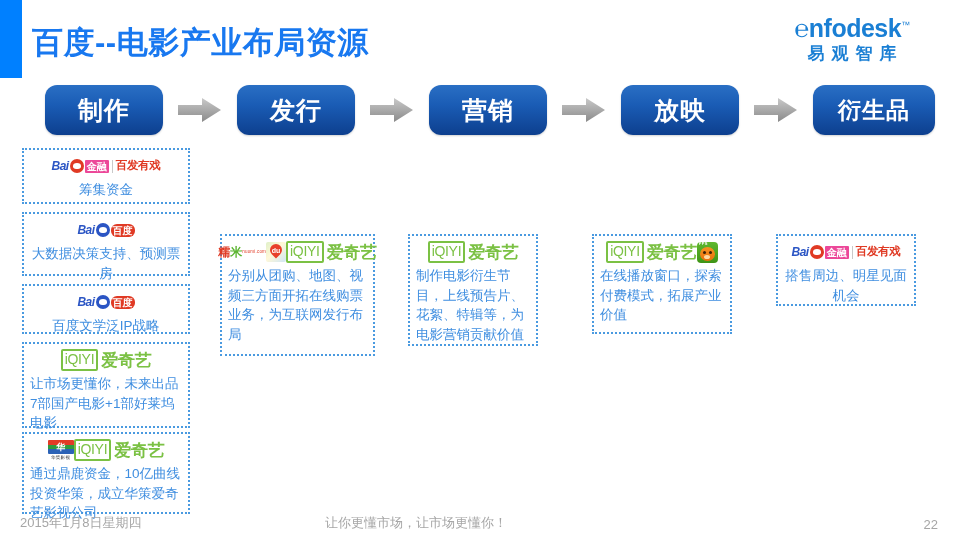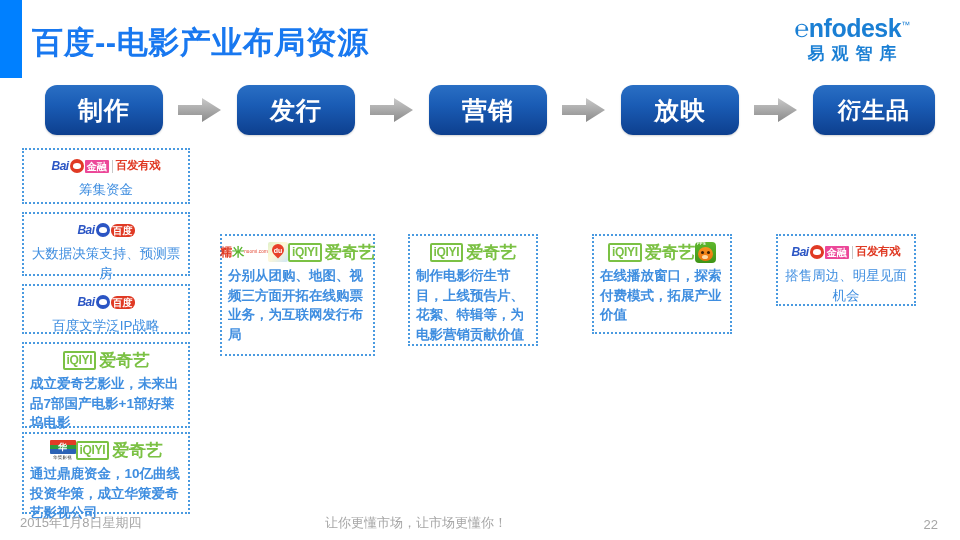--- a/index.html
+++ b/index.html
@@ -65,21 +65,21 @@
     text-align:center;
   }
   .card .logos{
     display:flex;align-items:center;justify-content:center;
     height:22px;margin-bottom:3px;
   }
   .card .body{
     color:#3f8ee0;font-size:13.5px;line-height:1.45;
     text-align:center;
   }
-  .card .body.lead{text-align:left;font-weight:bold;}
+  .card .body.lead{text-align:left;}
 
   
   .lg{display:inline-flex;align-items:center;height:17px;line-height:1;flex:0 0 auto;}
 
   
   .lg-baidu .bai{color:#2b55c4;font-size:12px;font-weight:bold;font-style:italic;letter-spacing:-.5px;}
   .lg-baidu .paw{
     width:14px;height:14px;border-radius:50%;
     background:#2b55c4;display:inline-block;margin:0 1px;position:relative;
   }
@@ -95,21 +95,21 @@
   .lg-baidufin .paw{background:#e03a24;}
   .lg-baidufin .jr{
     color:#fff;background:#ec4899;font-size:10px;font-weight:bold;
     padding:1px 2px;border-radius:1px;line-height:1.1;
   }
   .lg-divider{width:1px;height:13px;background:#c9c9c9;margin:0 3px;flex:0 0 auto;}
   .lg-bfyx{color:#e03a24;font-size:11.5px;font-weight:bold;letter-spacing:-.3px;}
 
   
   .lg-iqiyi .mark{
-    border:2px solid #7bc144;color:#7bc144;font-size:12px;font-weight:bold;
+    border:2px solid #7bc144;color:#7bc144;font-size:14px;font-weight:normal;
     padding:0 2px;border-radius:2px;letter-spacing:-.3px;line-height:1.25;
   }
   .lg-iqiyi .cn{color:#7bc144;font-size:17px;font-weight:bold;margin-left:3px;letter-spacing:-.3px;}
 
   
   .lg-nuomi{flex-direction:row;align-items:center;height:20px;justify-content:center;}
   .lg-nuomi .top{font-size:12px;font-weight:bold;line-height:1;}
   .lg-nuomi .top .a{color:#e03a24;}
   .lg-nuomi .top .b{color:#5cb531;}
   .lg-nuomi .sub{font-size:4.5px;color:#e03a24;letter-spacing:.2px;line-height:1.2;}
@@ -267,21 +267,21 @@
   <div class="body">百度文学泛IP战略</div>
 </div>
 
 <div class="card" style="left:22px;top:342px;width:168px;height:86px;">
   <div class="logos">
     <span class="lg lg-iqiyi">
       <span class="mark">iQIYI</span>
         <span class="cn">爱奇艺</span>
     </span>
   </div>
-  <div class="body lead">成立爱奇艺影业，未来出品7部国产电影+1部好莱坞电影</div>
+  <div class="body lead">让市场更懂你，未来出品7部国产电影+1部好莱坞电影</div>
 </div>
 
 <div class="card" style="left:22px;top:432px;width:168px;height:82px;">
   <div class="logos">
     <span class="lg lg-huace">
       <span class="bands">
           <span>华</span>
         </span>
       <span class="sub">华策影视</span>
     </span>

